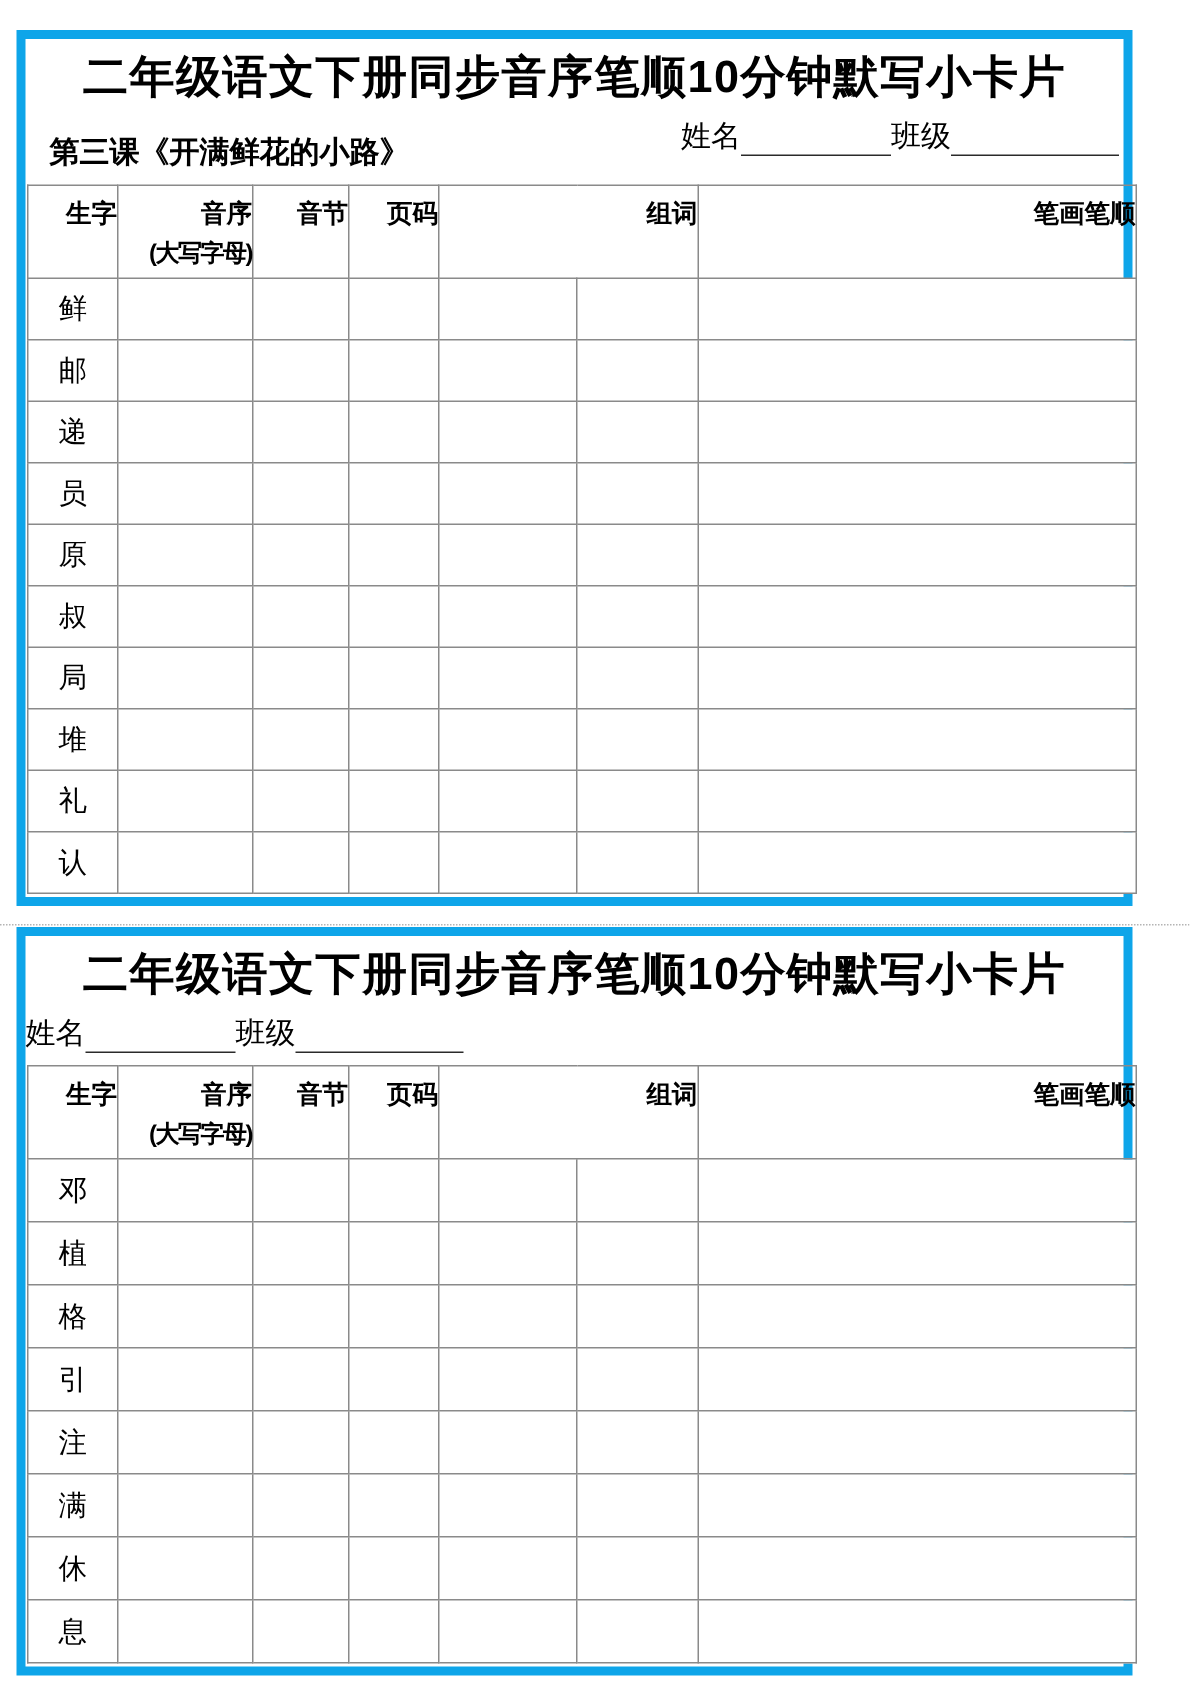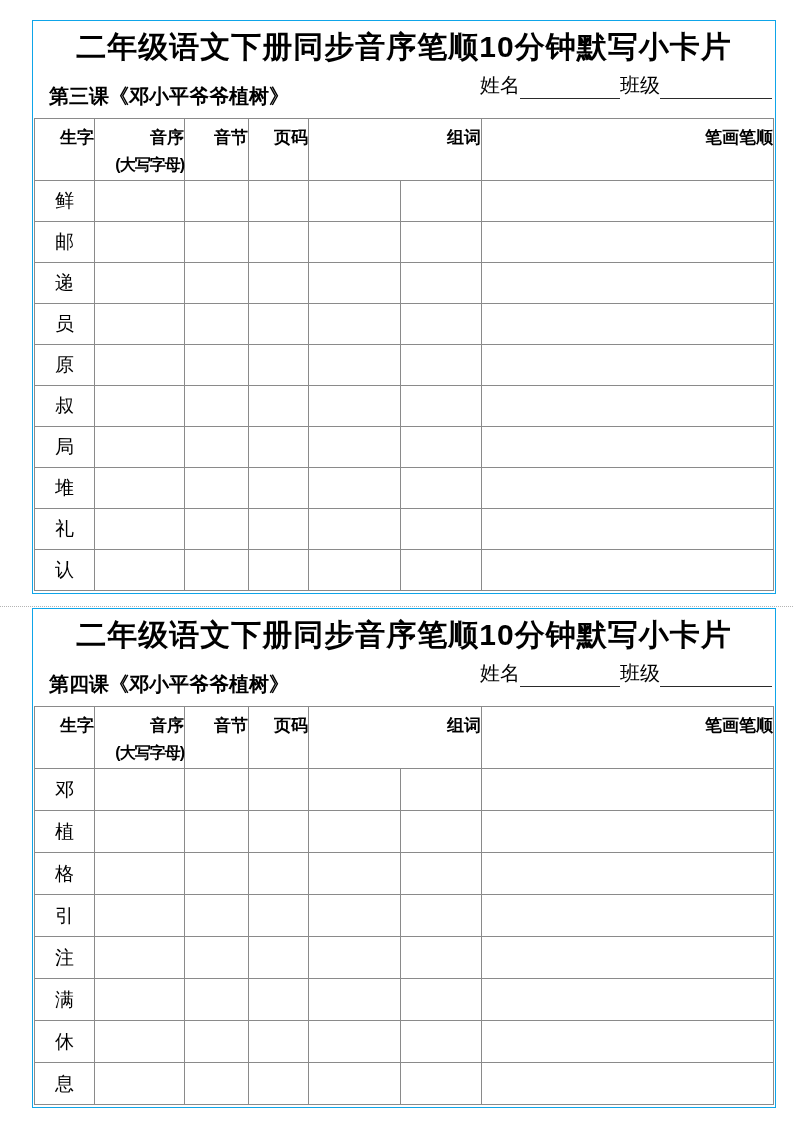--- a/index.html
+++ b/index.html
@@ -6,22 +6,22 @@
   body {
     width:793px; height:1122px;
     font-family:"Liberation Sans", sans-serif;
     color:#000;
   }
   .page { position:relative; width:793px; }
 
   .card {
     box-sizing:border-box;
     width:744px;
-    margin-left:32px;
-    border:1px solid #0ea5e9;
+    margin-left:11px;
+    border:6px solid #0ea5e9;
     background:#ffffff;
   }
   .card1 { margin-top:20px; }
   .cut-line {
     border:none;
     border-top:1px dotted #b4b4b4;
     margin:12px 0 0 0;
     height:0;
   }
   .card2 { margin-top:1px; }
@@ -99,21 +99,21 @@
   }
 </style>
 </head>
 <body>
 
 <div class="page">
 
   <section class="card card1">
     <h1 class="title">二年级语文下册同步音序笔顺10分钟默写小卡片</h1>
     <div class="sub-row">
-      <div class="lesson">第三课《邓小平爷爷植树》</div>
+      <div class="lesson">第三课《开满鲜花的小路》</div>
       <div class="name-class">
         <span>姓名</span><span class="blank"></span><span>班级</span><span class="blank blank2"></span>
       </div>
     </div>
     <table class="grid">
       <colgroup>
         <col style="width:60px">
           <col style="width:90px">
           <col style="width:64px">
         <col style="width:60px">
@@ -227,21 +227,20 @@
           </tr>
         </tbody>
     </table>
   </section>
 
   <hr class="cut-line">
 
   <section class="card card2">
     <h1 class="title">二年级语文下册同步音序笔顺10分钟默写小卡片</h1>
     <div class="sub-row">
-      <div class="lesson">第四课《邓小平爷爷植树》</div>
       <div class="name-class">
         <span>姓名</span><span class="blank"></span><span>班级</span><span class="blank blank2"></span>
       </div>
     </div>
     <table class="grid">
       <colgroup>
         <col style="width:60px">
           <col style="width:90px">
           <col style="width:64px">
         <col style="width:60px">

